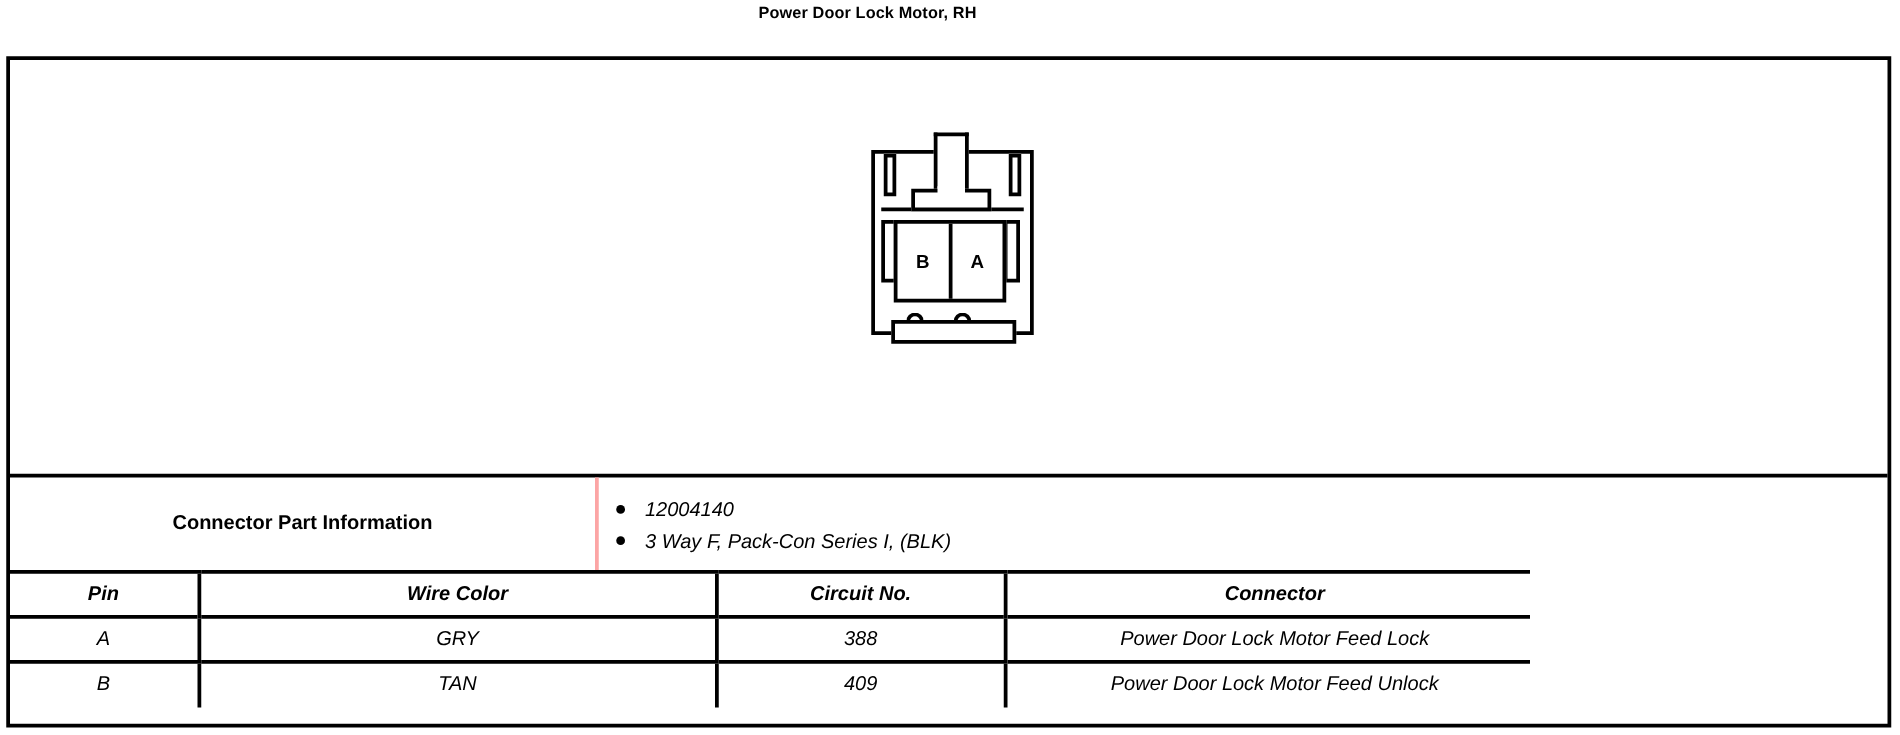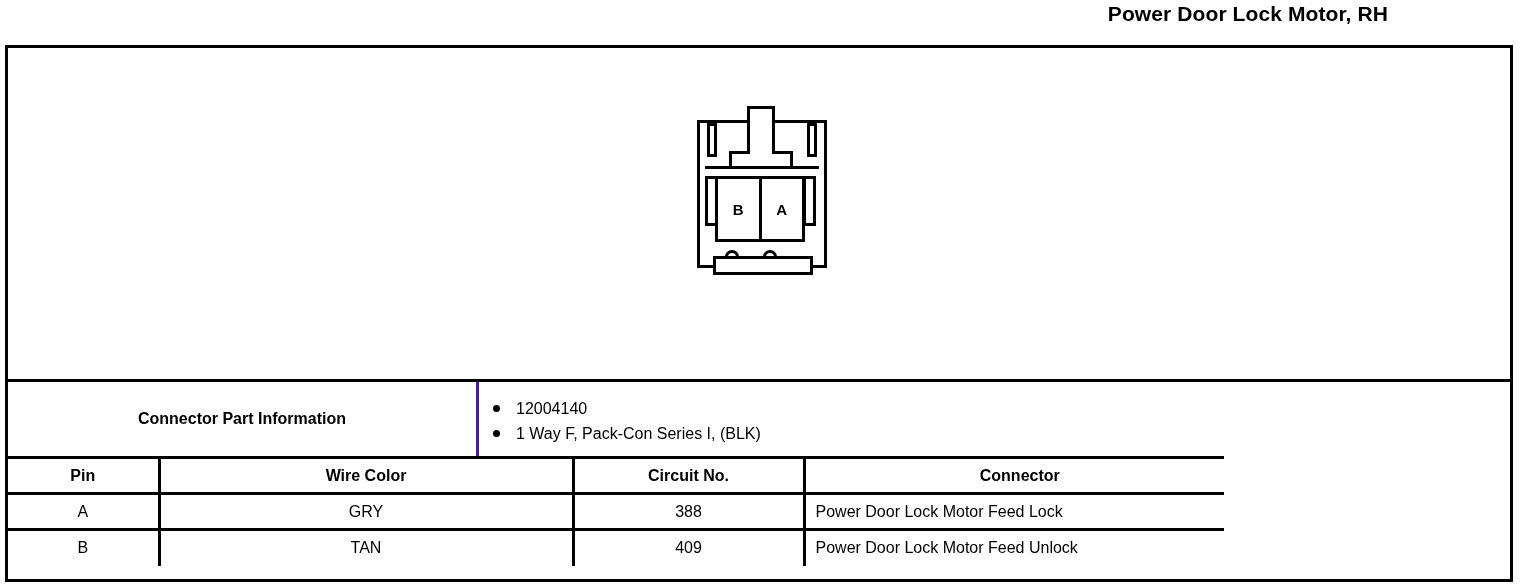--- a/index.html
+++ b/index.html
@@ -14,22 +14,22 @@
     color: #000000;
     overflow: hidden;
   }
 
   
   .page-title {
     position: absolute;
     left: 0;
     top: 2px;
     width: 1388px;
-    text-align: right;
-    font-size: 21px;
+    text-align: center;
+    font-size: 13px;
     font-weight: bold;
     letter-spacing: 0.1px;
   }
 
   
   .frame {
     position: absolute;
     left: 5px;
     top: 45px;
     width: 1508px;
@@ -214,26 +214,27 @@
     width: 468px;
     display: flex;
     align-items: center;
     justify-content: center;
     font-size: 16px;
     font-weight: bold;
     box-sizing: border-box;
   }
   .part-values {
     flex: 1;
-    border-left: 3px solid #4c1d95;
+    border-left: 3px solid #fca5a5;
     box-sizing: border-box;
     padding: 6px 0 0 14px;
     display: flex;
     flex-direction: column;
     justify-content: center;
+    font-style: italic;
   }
   .part-bullet {
     font-size: 16px;
     line-height: 1.55;
     display: flex;
     align-items: baseline;
   }
   .bullet-dot {
     display: inline-block;
     width: 7px;
@@ -247,40 +248,41 @@
   }
 
   
   .pin-table {
     position: absolute;
     left: 0;
     top: 408px;
     width: 1216px;
     border-collapse: collapse;
     table-layout: fixed;
+    font-style: italic;
   }
   .pin-table th,
   .pin-table td {
     border: 3px solid #000;
     border-left: none;
     border-right: none;
     font-size: 16px;
     font-weight: normal;
     height: 36px;
     padding: 0;
     box-sizing: border-box;
   }
   .pin-table th {
     font-weight: bold;
     text-align: center;
   }
   .col-pin    { width: 151px; text-align: center; }
   .col-wire   { width: 414px; text-align: center; border-left: 3px solid #000 !important; margin-left: 31px; }
   .col-circuit{ width: 231px; text-align: center; border-left: 3px solid #000 !important; }
-  .col-func   { text-align: left; padding-left: 10px !important; border-left: 3px solid #000 !important; }
+  .col-func   { text-align: center; padding-left: 10px !important; border-left: 3px solid #000 !important; }
   .pin-table tr:last-child th,
   .pin-table tr:last-child td { border-bottom: none; }
 </style>
 </head>
 <body>
 
 <div class="page-title">Power Door Lock Motor, RH</div>
 
 <div class="frame">
 
@@ -307,21 +309,21 @@
 
   <div class="part-row">
     <div class="part-label">Connector Part Information</div>
     <div class="part-values">
       <div class="part-bullet">
         <span class="bullet-dot"></span>
         <span>12004140</span>
       </div>
       <div class="part-bullet">
         <span class="bullet-dot"></span>
-        <span>1 Way F, Pack-Con Series I, (BLK)</span>
+        <span>3 Way F, Pack-Con Series I, (BLK)</span>
       </div>
     </div>
   </div>
 
   <table class="pin-table">
     <thead>
       <tr>
         <th class="col-pin">Pin</th>
         <th class="col-wire">Wire Color</th>
         <th class="col-circuit">Circuit No.</th>

